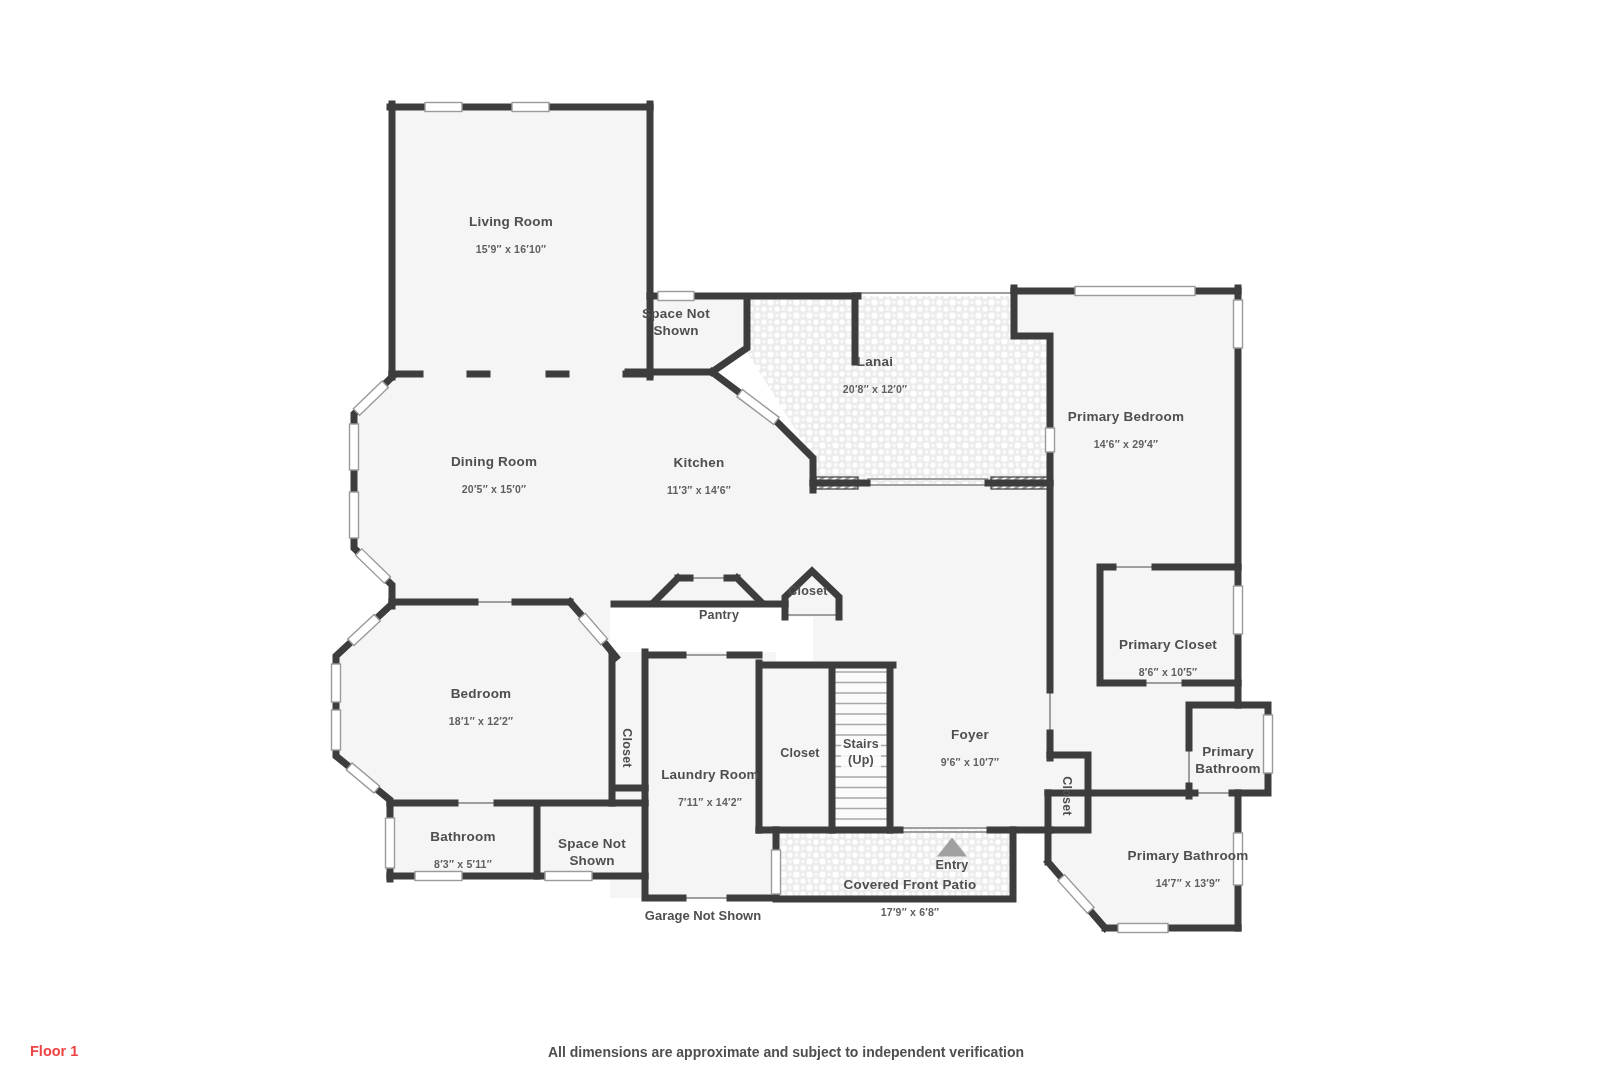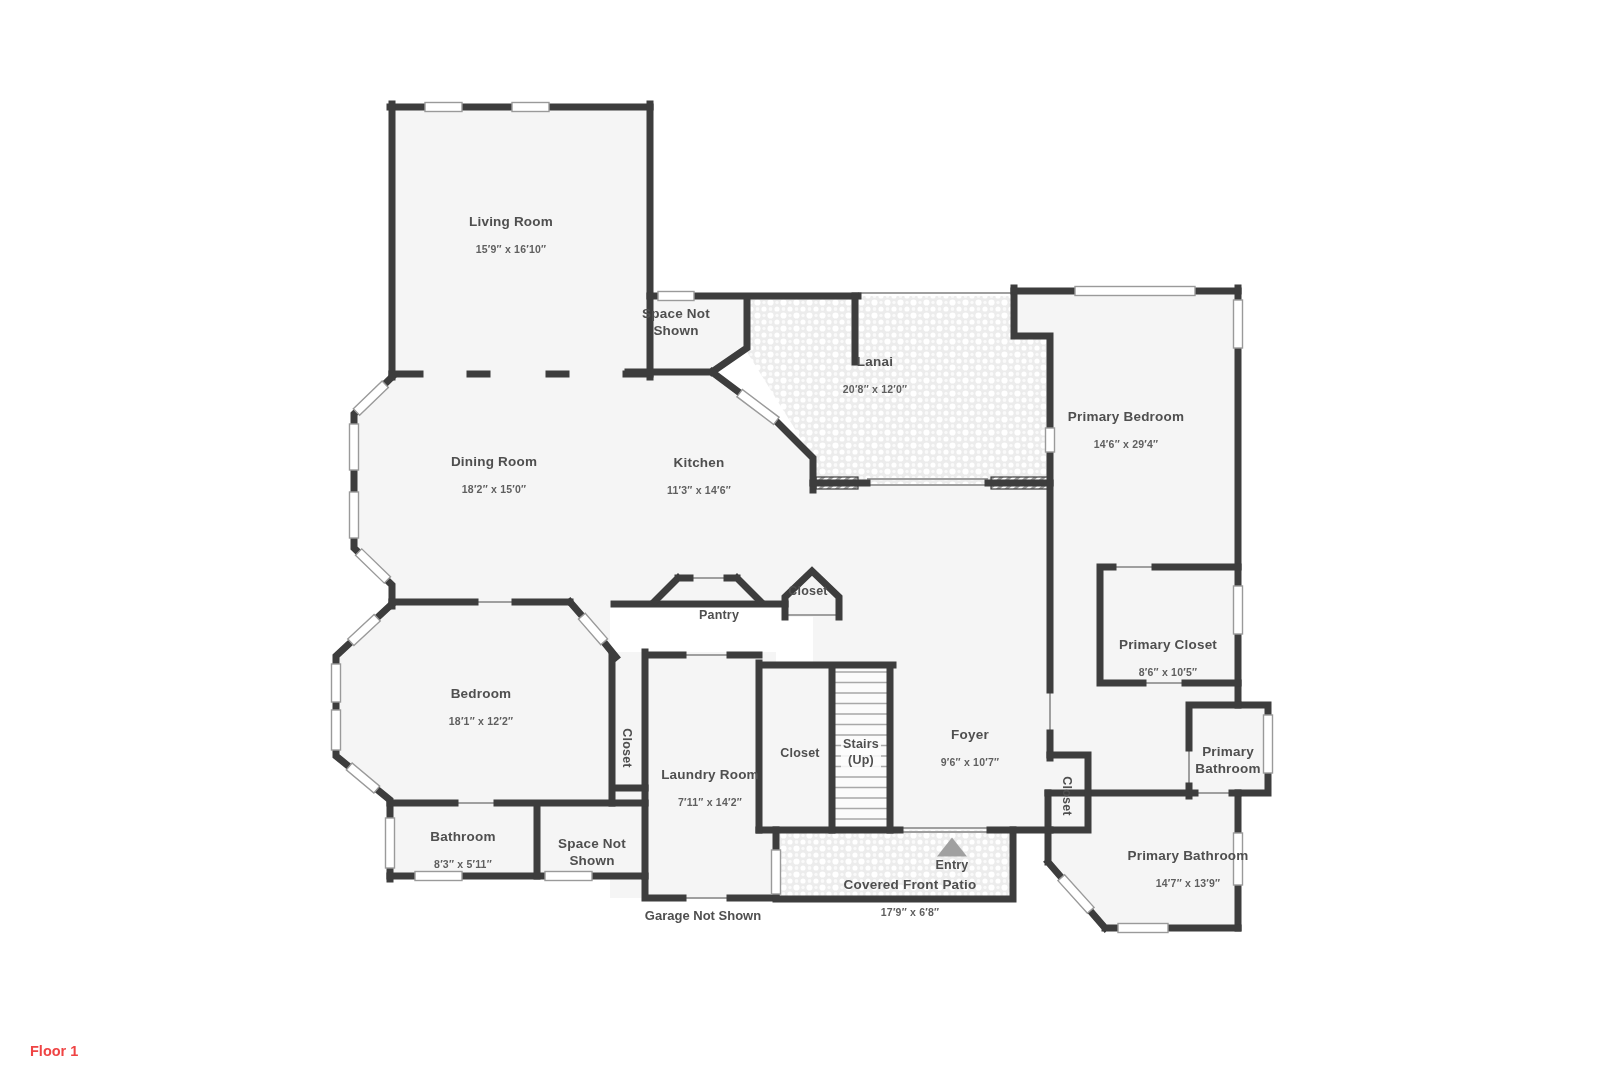--- a/index.html
+++ b/index.html
@@ -187,21 +187,21 @@
     <div class="room-dims">20′8″ x 12′0″</div>
   </div>
 
   <div class="room-label" style="left:1126px;top:429px;">
     <div class="room-name">Primary Bedroom</div>
     <div class="room-dims">14′6″ x 29′4″</div>
   </div>
 
   <div class="room-label" style="left:494px;top:474px;">
     <div class="room-name">Dining Room</div>
-    <div class="room-dims">18′2″ x 15′0″</div>
+    <div class="room-dims">20′5″ x 15′0″</div>
   </div>
 
   <div class="room-label" style="left:699px;top:475px;">
     <div class="room-name">Kitchen</div>
     <div class="room-dims">11′3″ x 14′6″</div>
   </div>
 
   <div class="room-label small" style="left:719px;top:616px;">
     <div class="room-name">Pantry</div>
   </div>
@@ -273,14 +273,15 @@
   <div class="room-label" style="left:1188px;top:868px;">
     <div class="room-name">Primary Bathroom</div>
     <div class="room-dims">14′7″ x 13′9″</div>
   </div>
 
   <div class="garage-label" style="left:703px;top:915px;">
     <span>Garage Not Shown</span>
   </div>
 
   <div class="floor-label">Floor 1</div>
+  <div class="footer-label">All dimensions are approximate and subject to independent verification</div>
 
 </div>
 
 </body></html>

